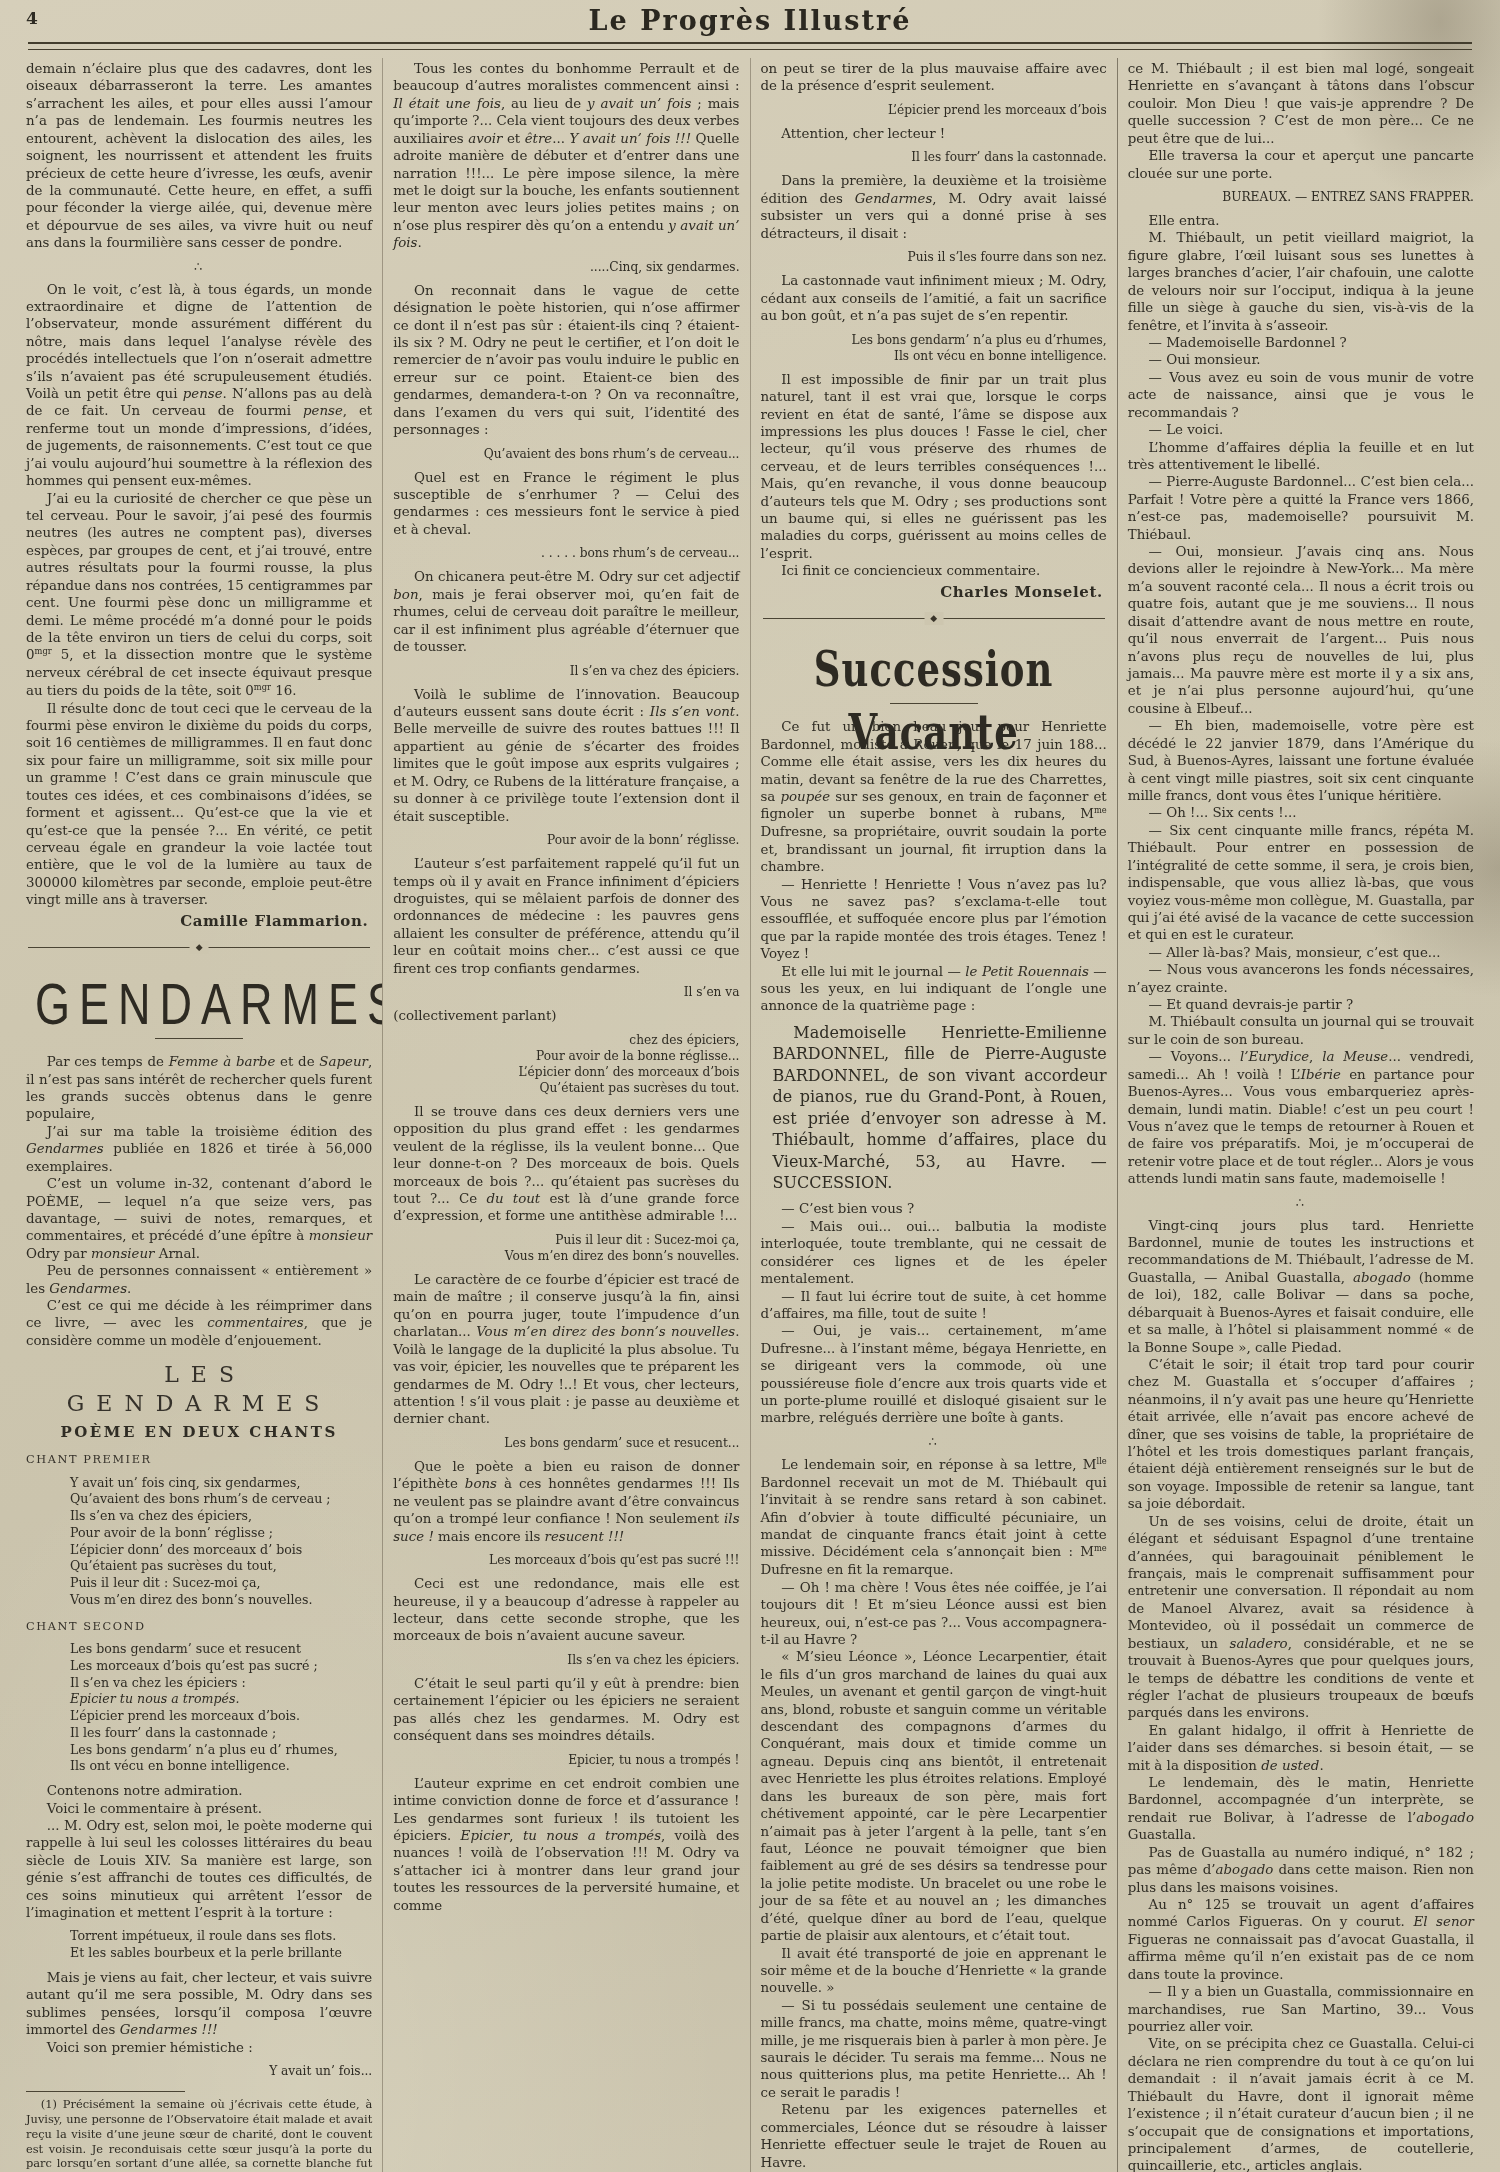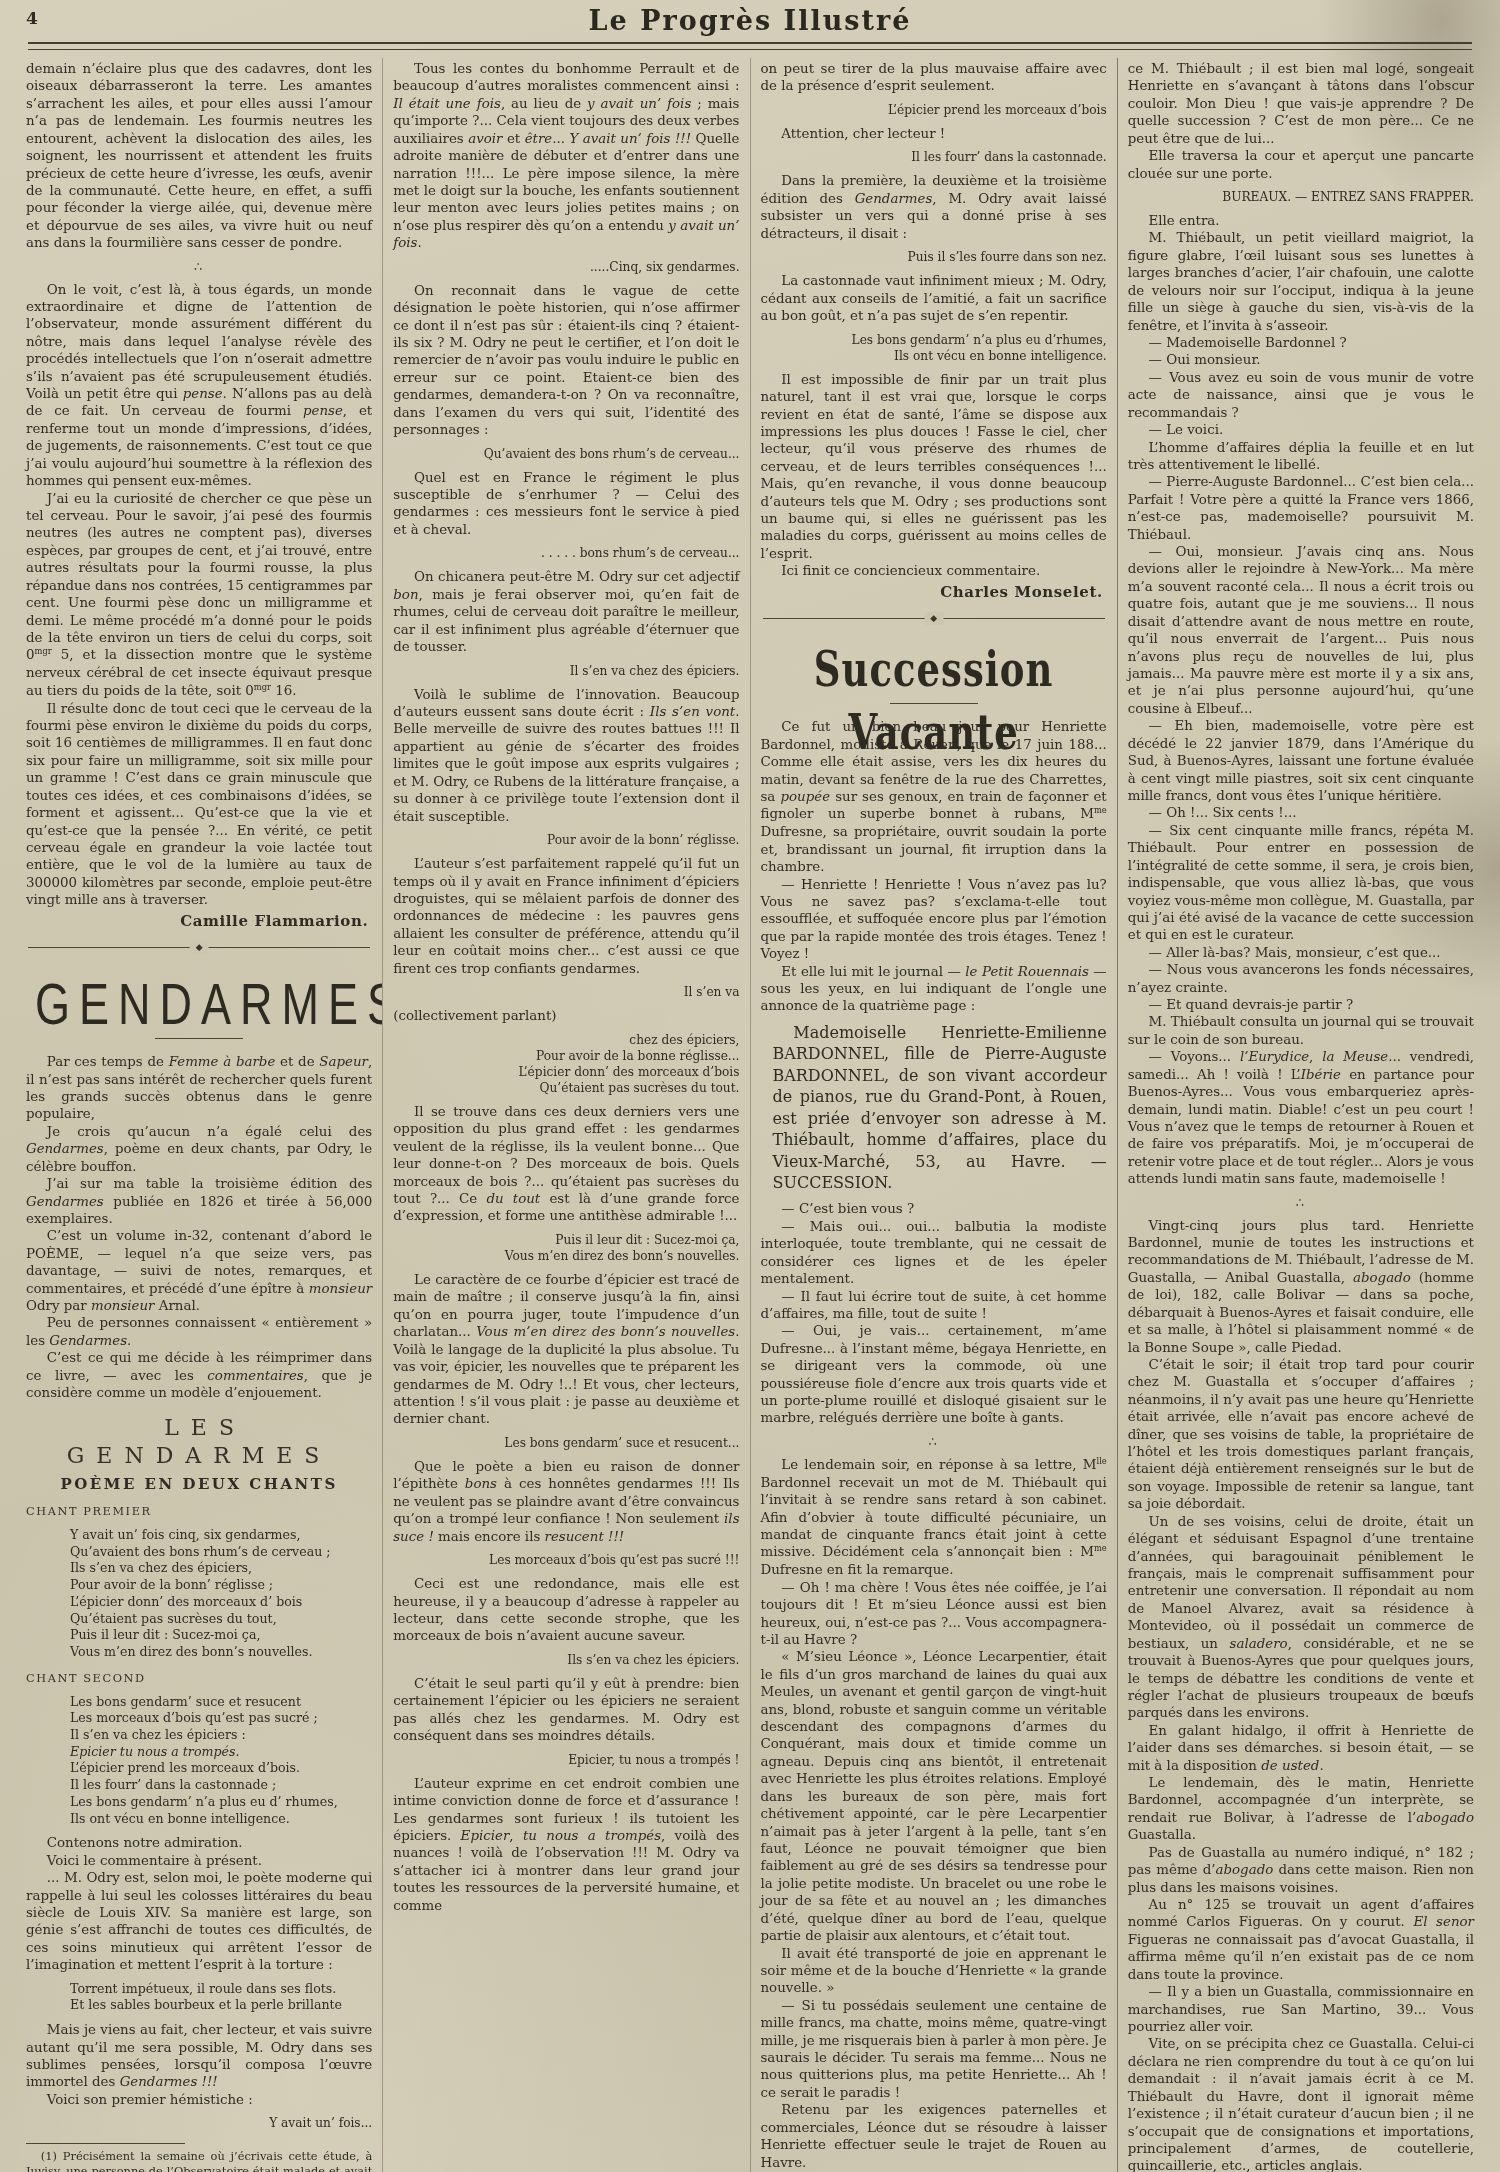--- a/index.html
+++ b/index.html
@@ -69,21 +69,20 @@
         <div class="b-p">On le voit, c’est là, à tous égards, un monde extraordinaire et digne de l’attention de l’observateur, monde assurément différent du nôtre, mais dans lequel l’analyse révèle des procédés intellectuels que l’on n’oserait admettre s’ils n’avaient pas été scrupuleusement étudiés. Voilà un petit être qui <i>pense</i>. N’allons pas au delà de ce fait. Un cerveau de fourmi <i>pense</i>, et renferme tout un monde d’impressions, d’idées, de jugements, de raisonnements. C’est tout ce que j’ai voulu aujourd’hui soumettre à la réflexion des hommes qui pensent eux-mêmes.</div>
         <div class="b-p">J’ai eu la curiosité de chercher ce que pèse un tel cerveau. Pour le savoir, j’ai pesé des fourmis neutres (les autres ne comptent pas), diverses espèces, par groupes de cent, et j’ai trouvé, entre autres résultats pour la fourmi rousse, la plus répandue dans nos contrées, 15 centigrammes par cent. Une fourmi pèse donc un milligramme et demi. Le même procédé m’a donné pour le poids de la tête environ un tiers de celui du corps, soit 0<sup>mgr</sup> 5, et la dissection montre que le système nerveux cérébral de cet insecte équivaut presque au tiers du poids de la tête, soit 0<sup>mgr</sup> 16.</div>
         <div class="b-p">Il résulte donc de tout ceci que le cerveau de la fourmi pèse environ le dixième du poids du corps, soit 16 centièmes de milligrammes. Il en faut donc six pour faire un milligramme, soit six mille pour un gramme ! C’est dans ce grain minuscule que toutes ces idées, et ces combinaisons d’idées, se forment et agissent... Qu’est-ce que la vie et qu’est-ce que la pensée ?... En vérité, ce petit cerveau égale en grandeur la voie lactée tout entière, que le vol de la lumière au taux de 300000 kilomètres par seconde, emploie peut-être vingt mille ans à traverser.</div>
         <div class="b-sig">Camille Flammarion.</div>
         <div class="b-ruled">
           <span class="dmd">◆</span>
         </div>
         <div class="b-h1">GENDARMES</div>
         <div class="b-srule"></div>
         <div class="b-p">Par ces temps de <i>Femme à barbe</i> et de <i>Sapeur</i>, il n’est pas sans intérêt de rechercher quels furent les grands succès obtenus dans le genre populaire,</div>
-        <div class="b-p">Je crois qu’aucun n’a égalé celui des <i>Gendarmes</i>, poème en deux chants, par Odry, le célèbre bouffon.</div>
         <div class="b-p">J’ai sur ma table la troisième édition des <i>Gendarmes</i> publiée en 1826 et tirée à 56,000 exemplaires.</div>
         <div class="b-p">C’est un volume in-32, contenant d’abord le POÈME, — lequel n’a que seize vers, pas davantage, — suivi de notes, remarques, et commentaires, et précédé d’une épître à <i>monsieur</i> Odry par <i>monsieur</i> Arnal.</div>
         <div class="b-p">Peu de personnes connaissent « entièrement » les <i>Gendarmes</i>.</div>
         <div class="b-p">C’est ce qui me décide à les réimprimer dans ce livre, — avec les <i>commentaires</i>, que je considère comme un modèle d’enjouement.</div>
         <div class="b-h2">LES GENDARMES</div>
         <div class="b-h3">POÈME EN DEUX CHANTS</div>
         <div class="b-chant">CHANT PREMIER</div>
         <div class="b-vl">Y avait un’ fois cinq, six gendarmes,
 Qu’avaient des bons rhum’s de cerveau ;
 Ils s’en va chez des épiciers,

